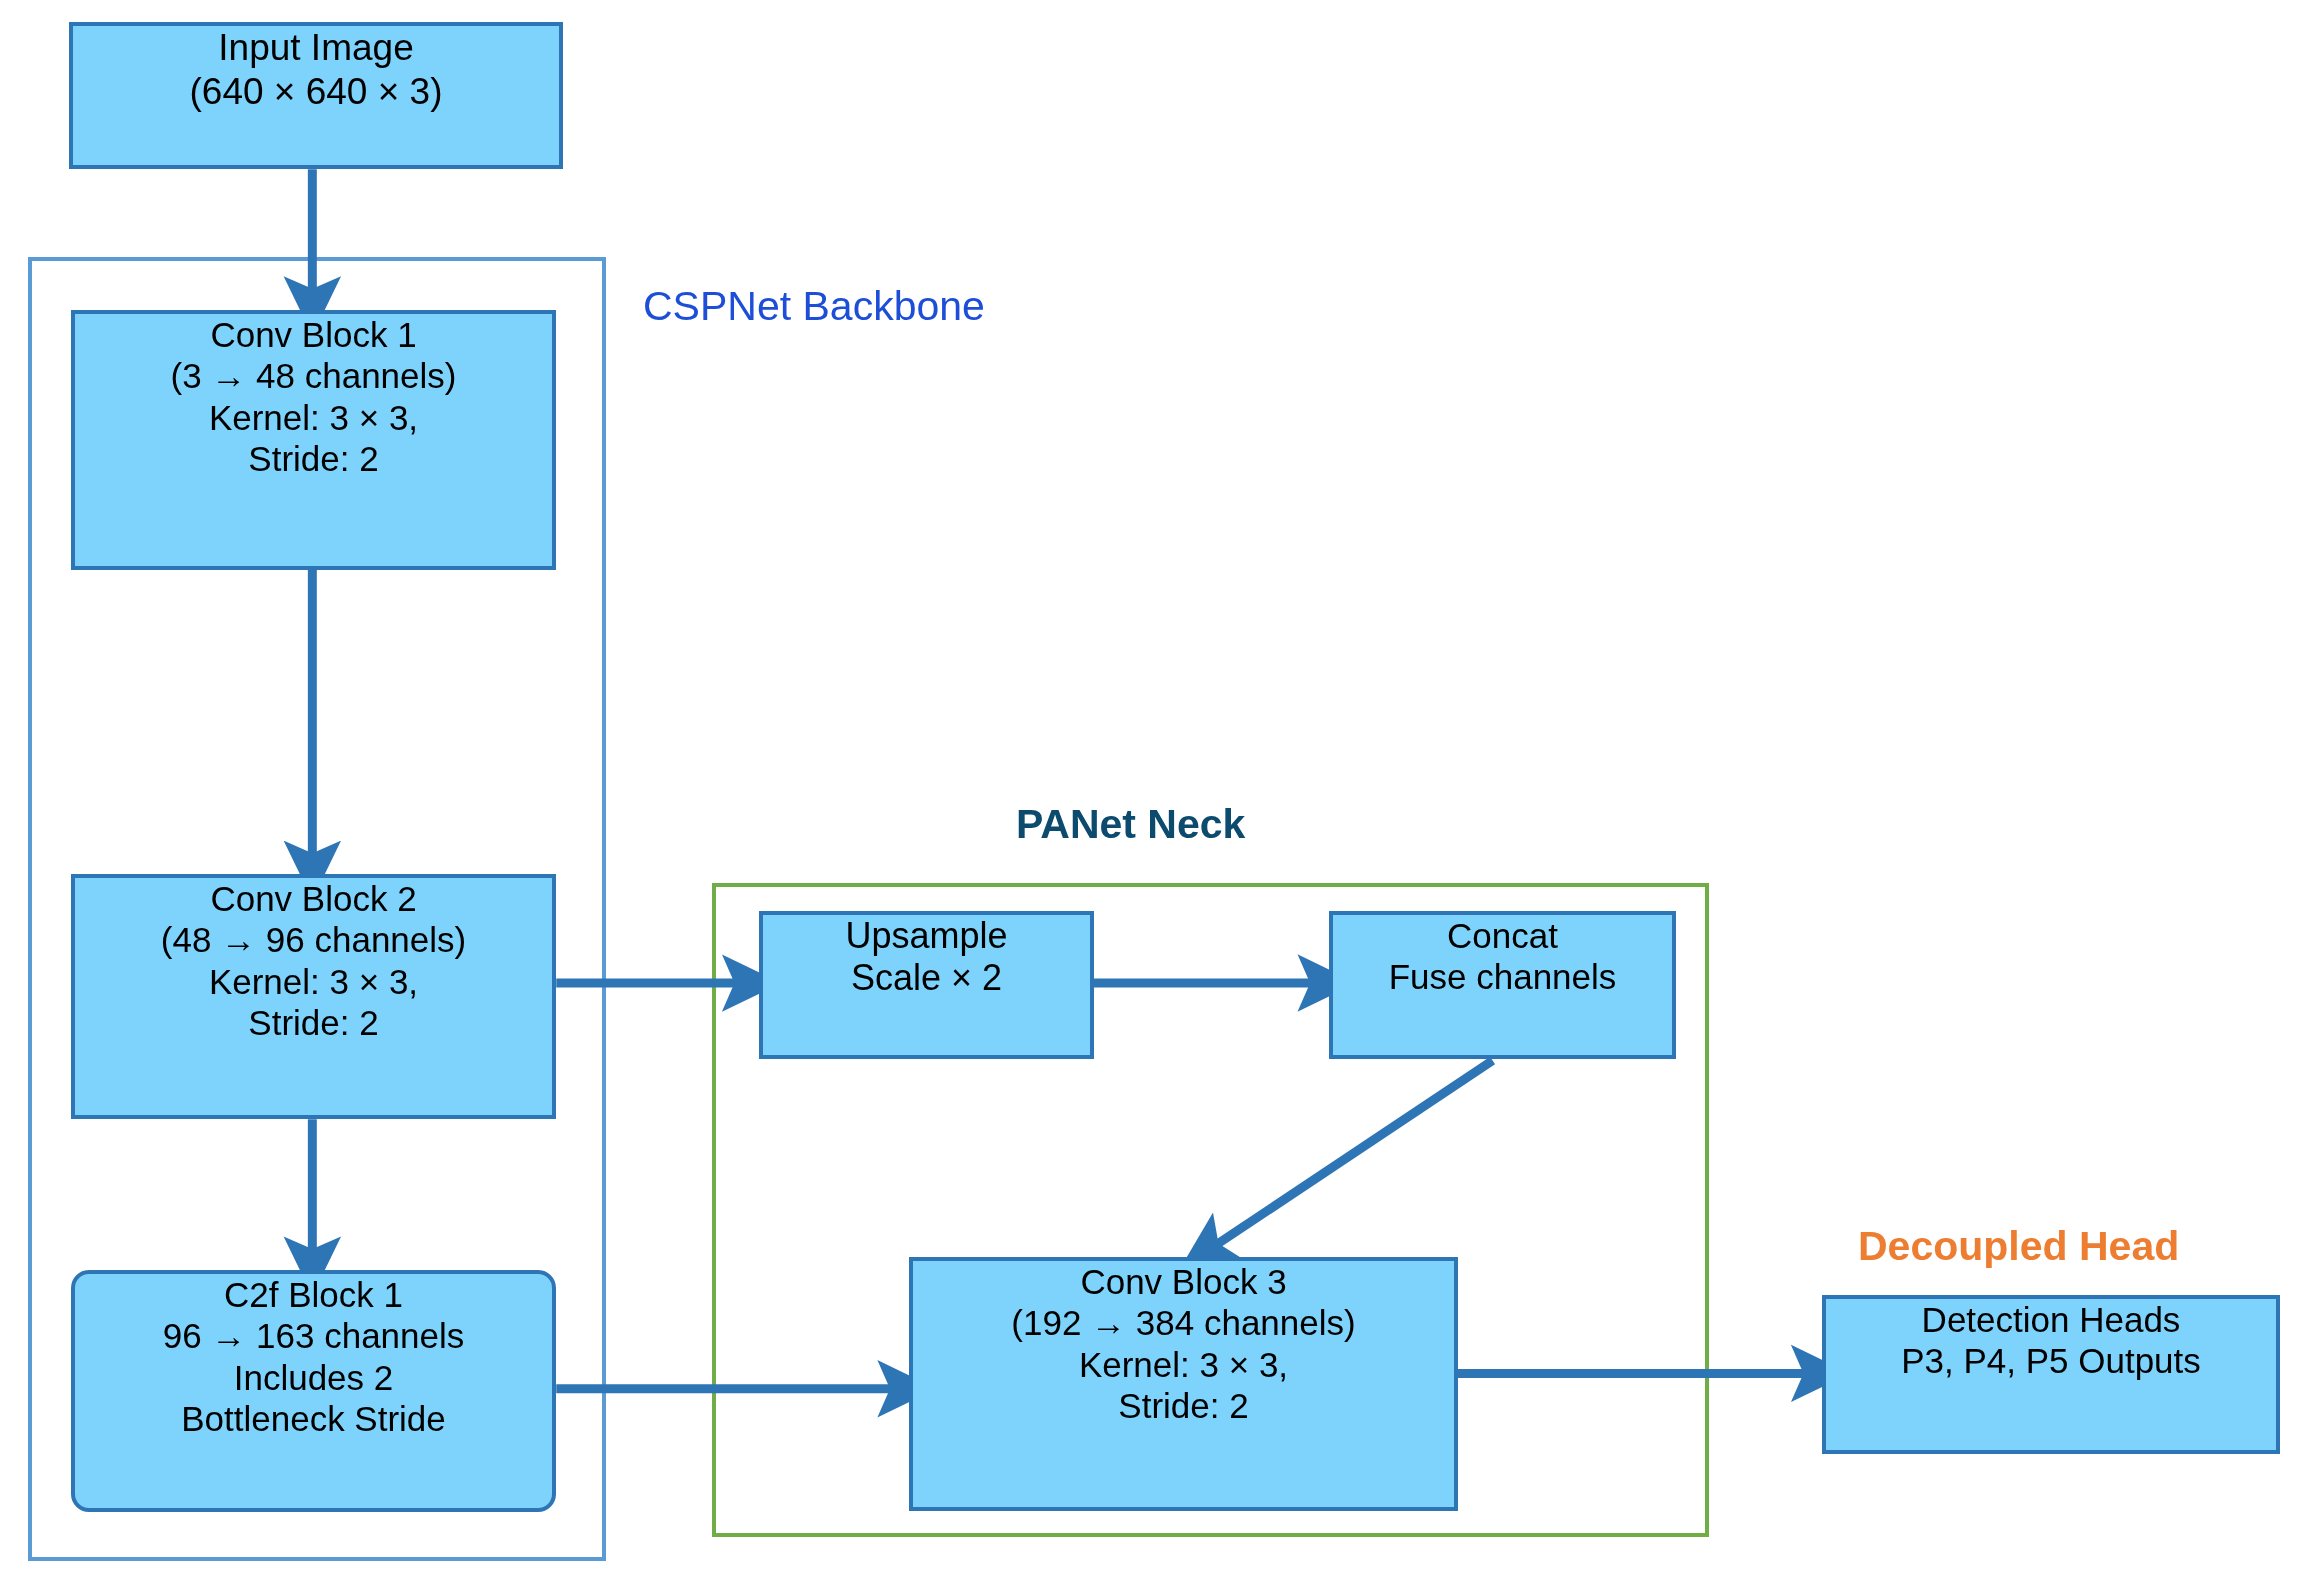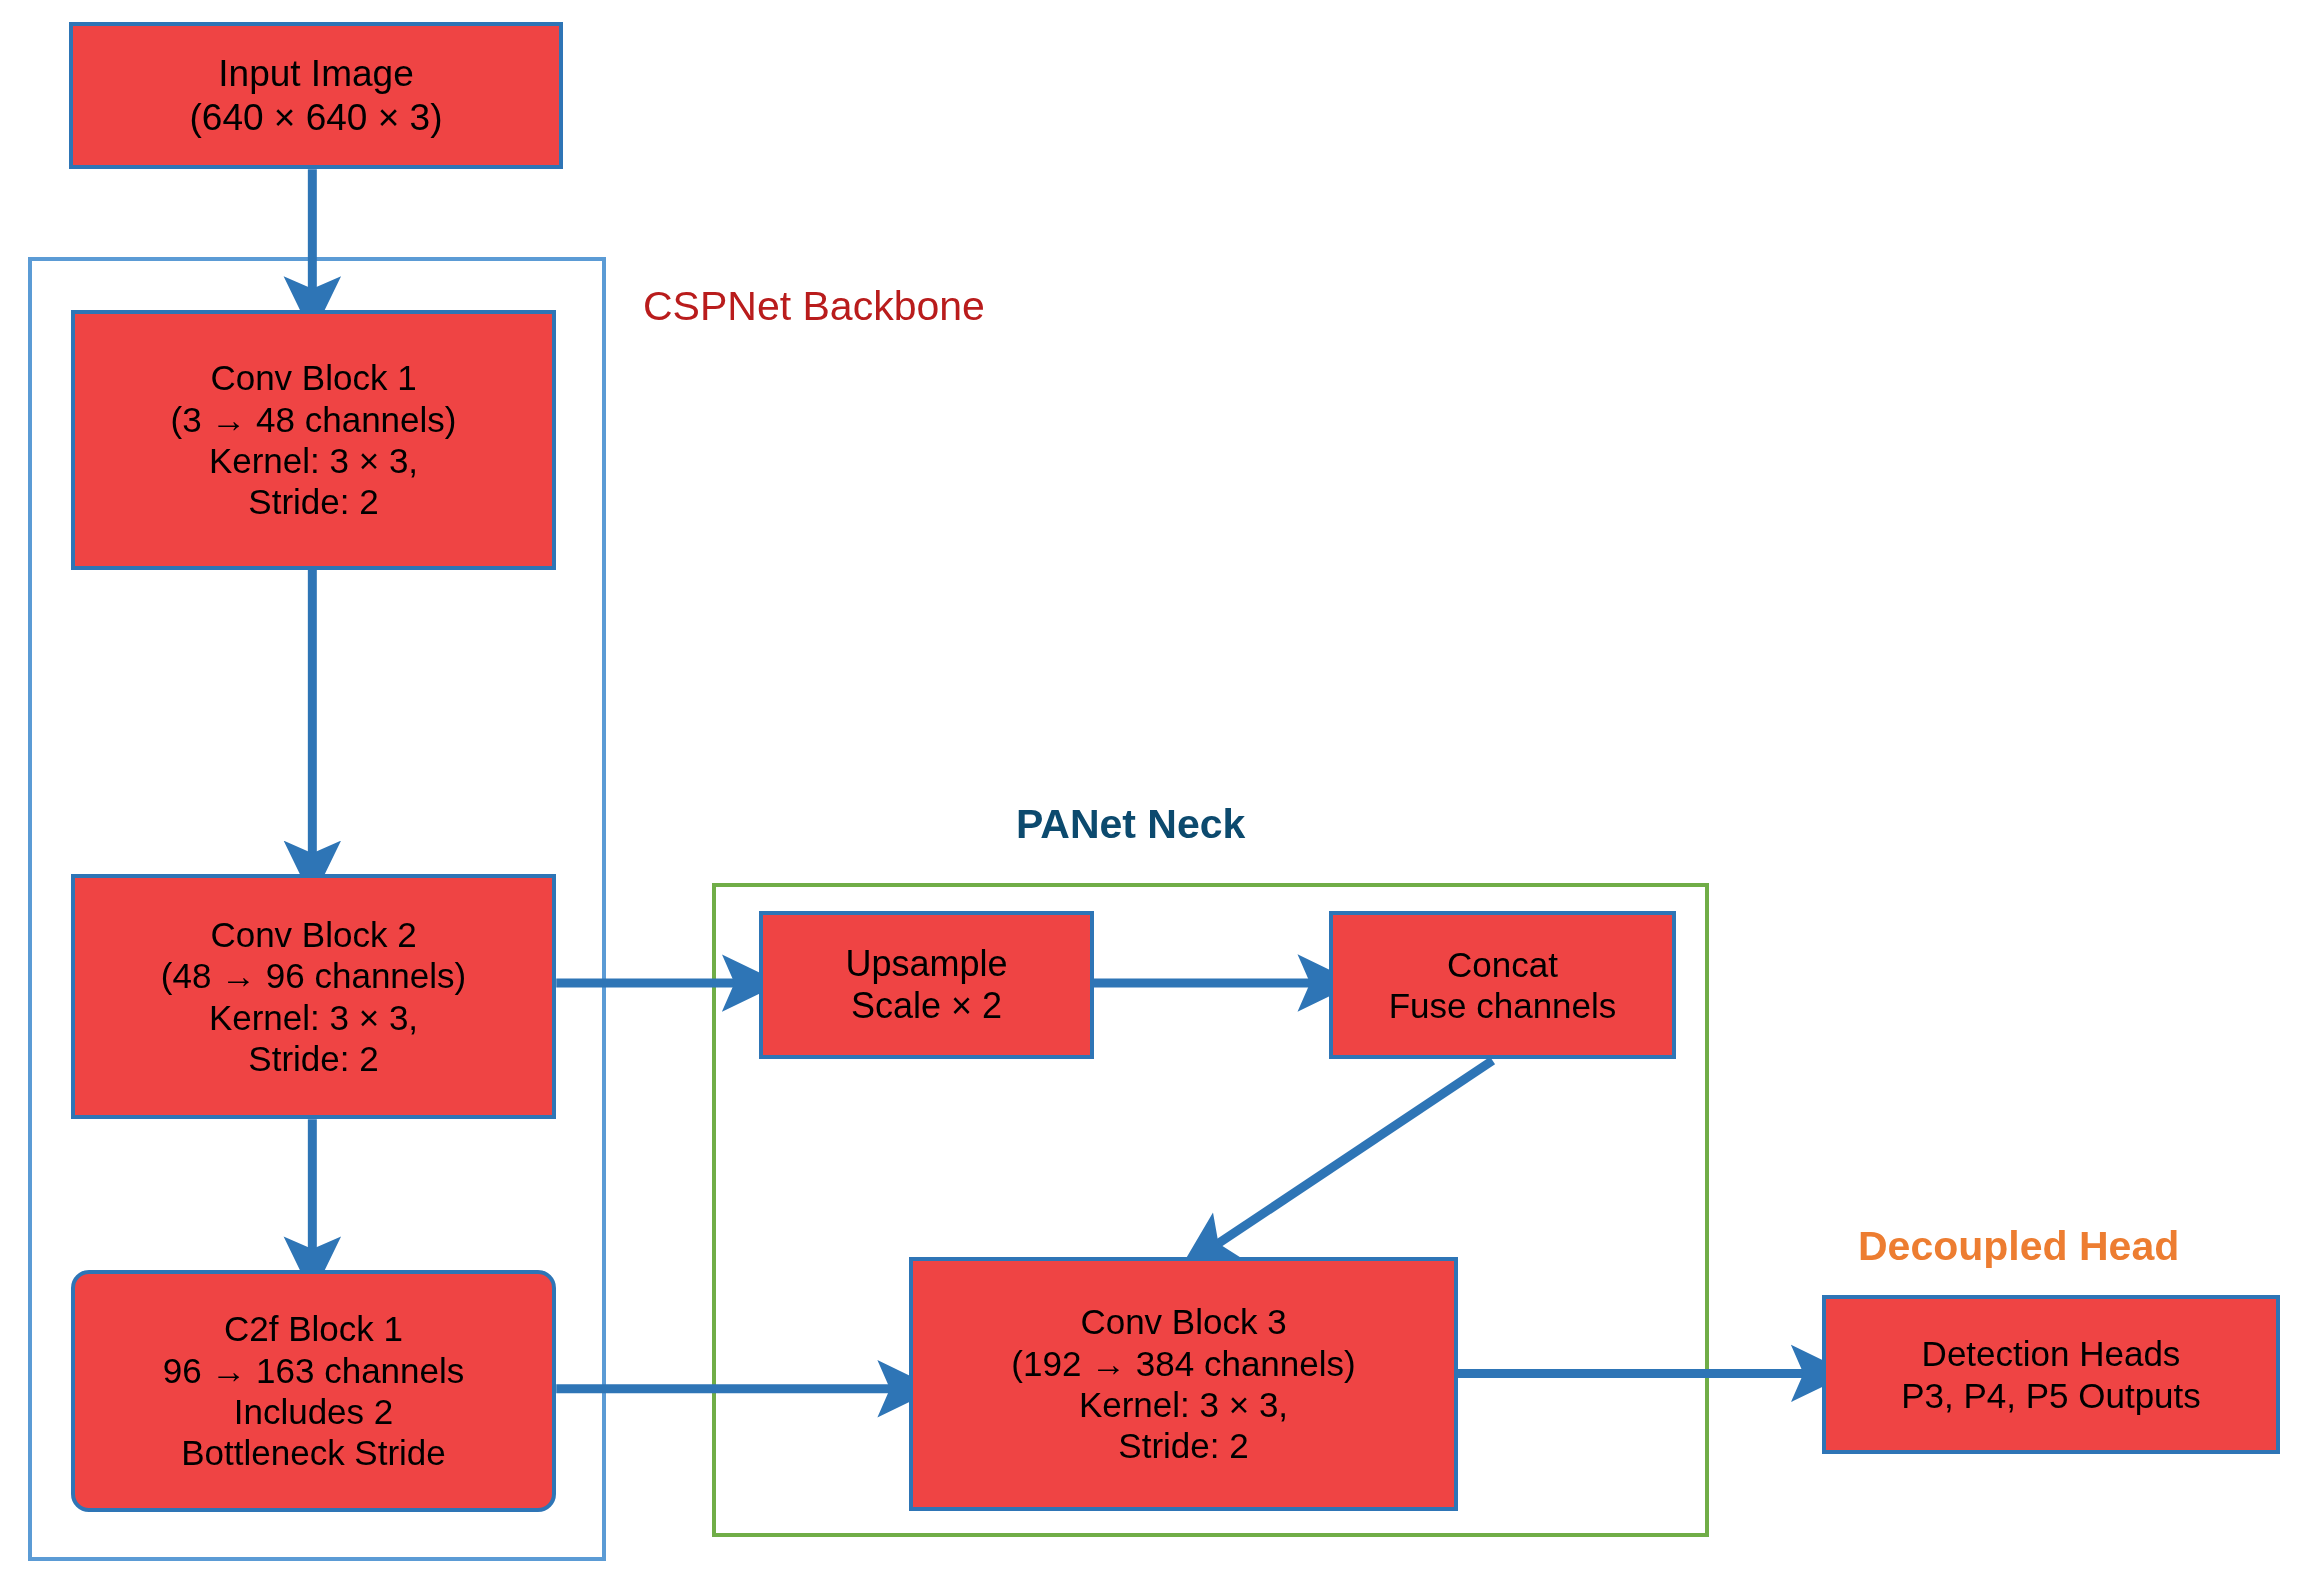--- a/index.html
+++ b/index.html
@@ -5,27 +5,27 @@
   html,body{margin:0;padding:0;background:#ffffff;}
   body{width:2319px;height:1589px;position:relative;overflow:hidden;
        font-family:"Liberation Sans","DejaVu Sans",sans-serif;}
   #stage{position:absolute;left:0;top:0;width:2319px;height:1589px;}
 
   .group{position:absolute;background:transparent;box-sizing:border-box;}
   .group.backbone{border:4.8px solid #5B9BD5;}
   .group.neck{border:4.8px solid #70AD47;}
 
   .node{position:absolute;box-sizing:border-box;border:4.8px solid #2E75B6;
-        background:#ef4444;display:flex;flex-direction:column;
-        align-items:center;justify-content:center;text-align:center;
+        background:#7dd3fc;display:flex;flex-direction:column;
+        align-items:center;text-align:center;
         color:#000000;line-height:1.18;}
   .node .ln{display:block;white-space:nowrap;}
 
   .grouplabel{position:absolute;white-space:nowrap;font-weight:400;}
-  .grouplabel.backbone-label{color:#b91c1c;font-size:41px;font-weight:400;}
+  .grouplabel.backbone-label{color:#1d4ed8;font-size:41px;font-weight:400;}
   .grouplabel.neck-label{color:#0c4a6e;font-size:41px;font-weight:700;}
   .grouplabel.head-label{color:#ED7D31;font-size:41px;font-weight:700;}
 
   svg.edges{position:absolute;left:0;top:0;width:2319px;height:1589px;
             pointer-events:none;overflow:visible;}
 </style>
 </head>
 <body>
 
 <div id="stage">

